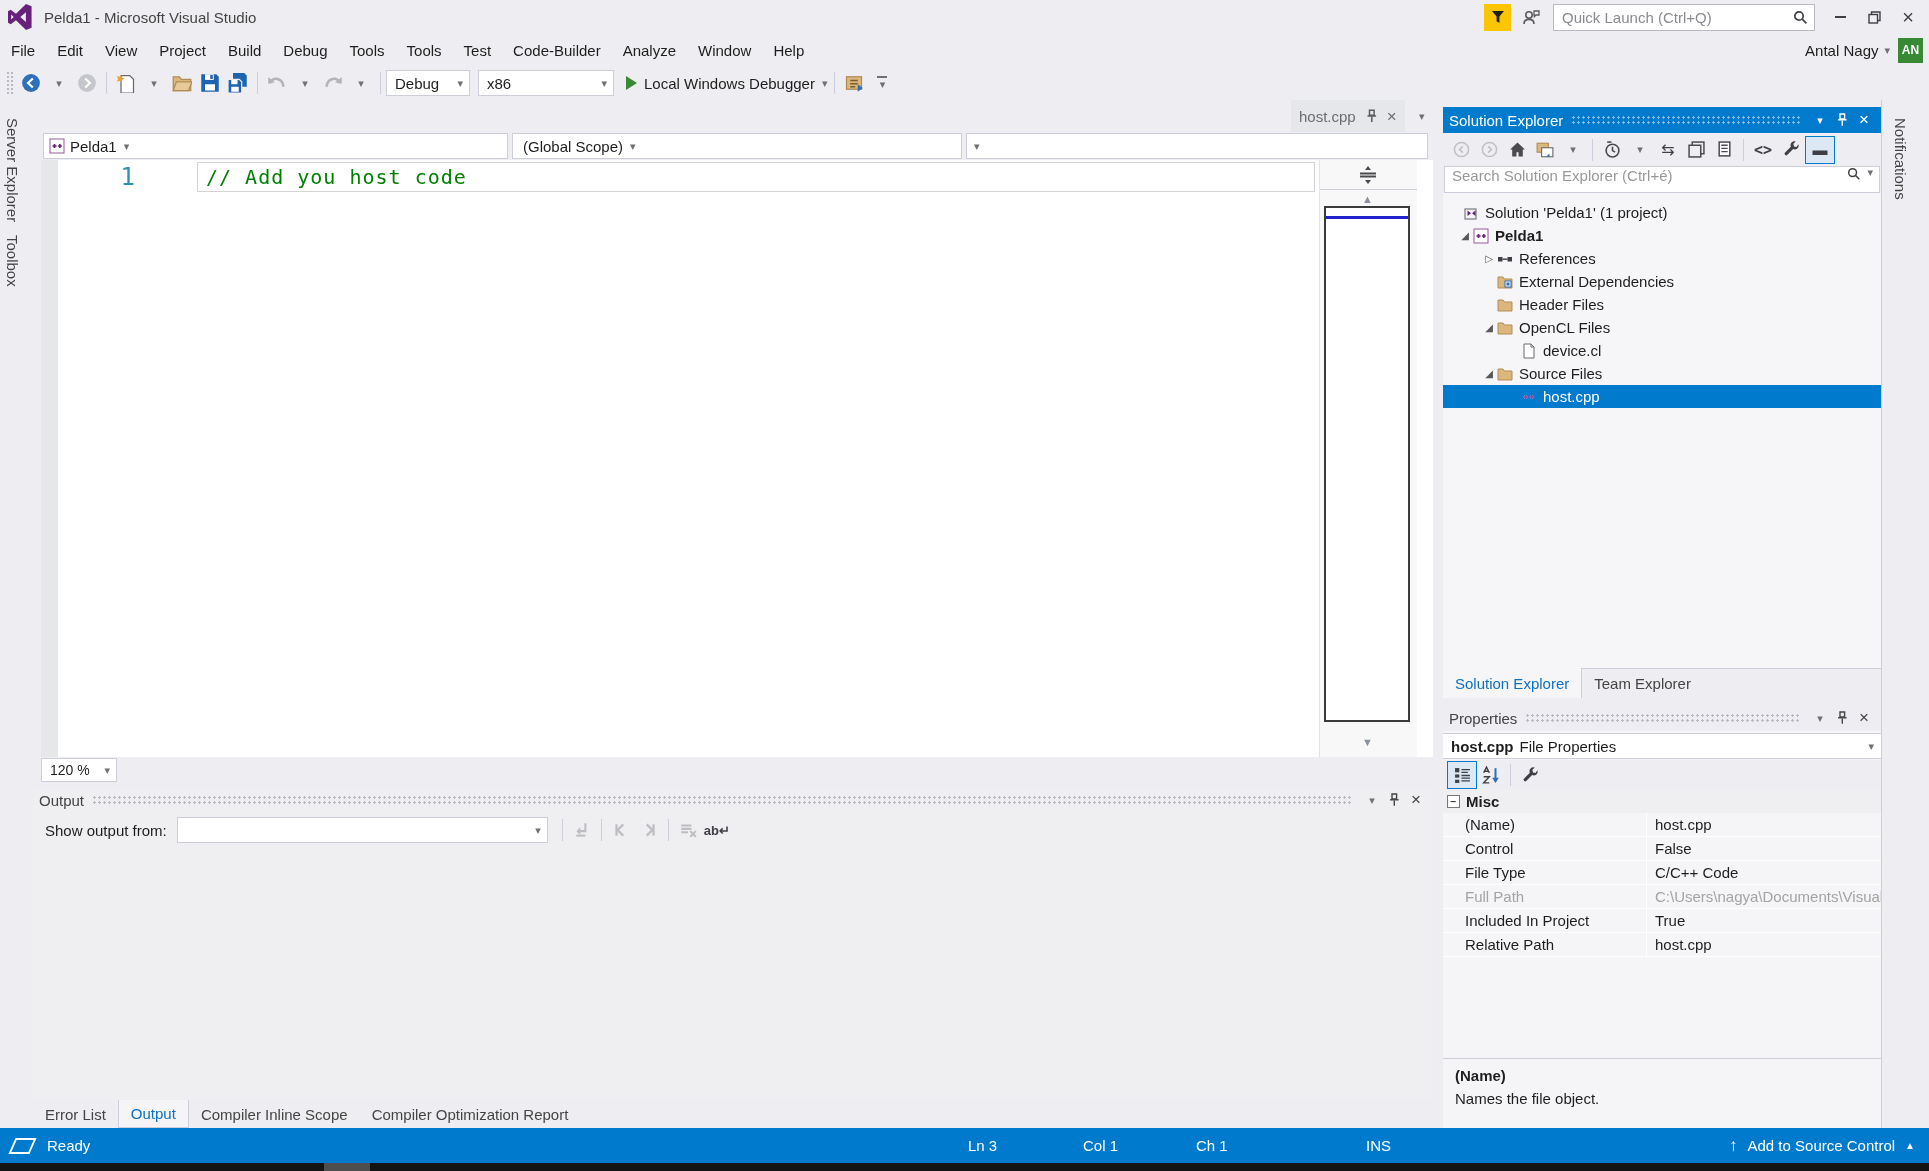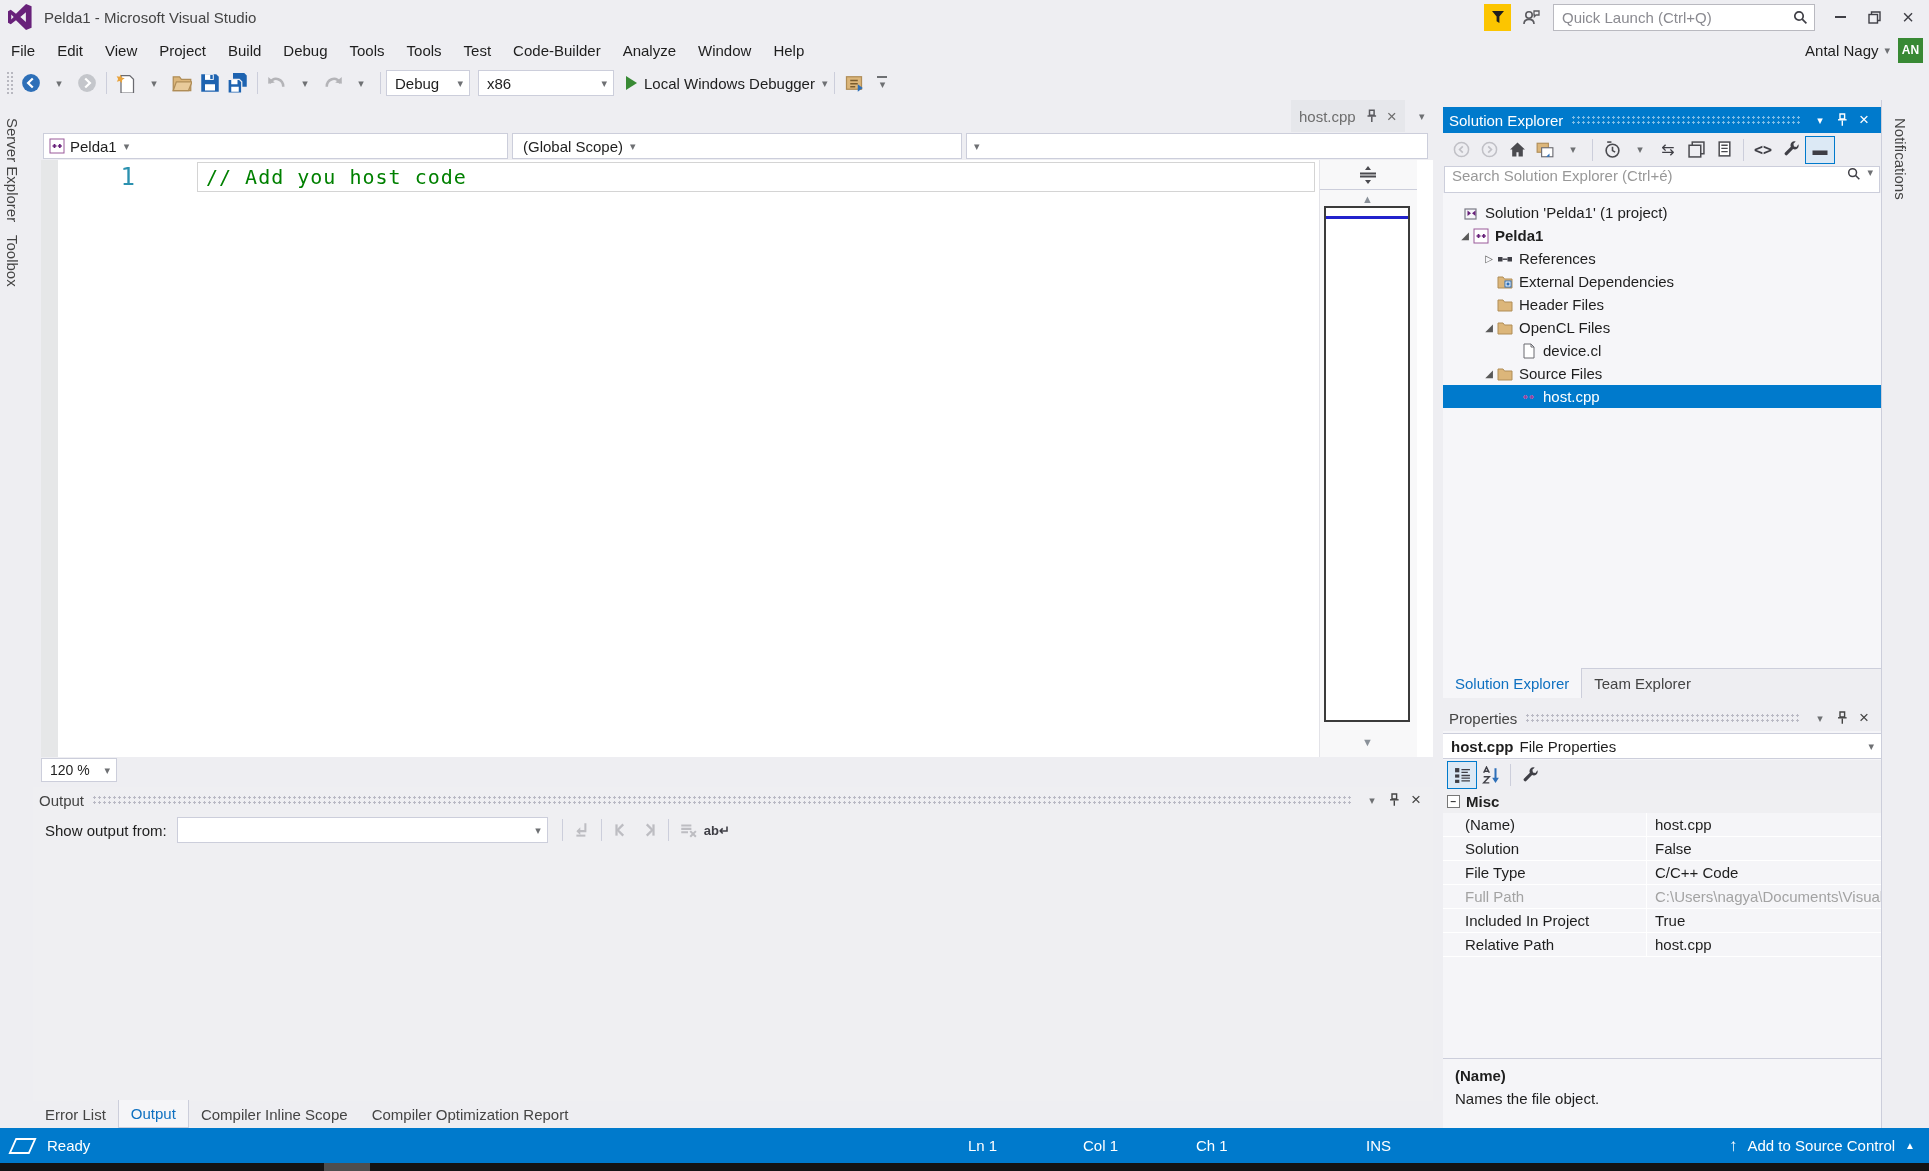--- a/index.html
+++ b/index.html
@@ -643,21 +643,21 @@
       <span class="minusbox">−</span>
       <span>Misc</span>
     </div>
 
     <div class="pgrid">
       <div class="prow">
         <span class="pname">(Name)</span>
         <span class="pval">host.cpp</span>
       </div>
       <div class="prow">
-        <span class="pname">Solution</span>
+        <span class="pname">Control</span>
         <span class="pval">False</span>
       </div>
       <div class="prow">
         <span class="pname">File Type</span>
         <span class="pval">C/C++ Code</span>
       </div>
       <div class="prow disabled">
         <span class="pname">Full Path</span>
         <span class="pval">C:\Users\nagya\Documents\Visual</span>
       </div>
@@ -673,21 +673,21 @@
 
     <div class="pdesc">
       <div style="font-weight:bold;margin-bottom:6px">(Name)</div>
       <div>Names the file object.</div>
     </div>
   </div>
 
   <div class="statusbar abs">
     <span class="para"></span>
     <span>Ready</span>
-    <span class="sb-item" style="left:968px">Ln 1</span>
+    <span class="sb-item" style="left:968px">Ln 3</span>
     <span class="sb-item" style="left:1083px">Col 1</span>
     <span class="sb-item" style="left:1196px">Ch 1</span>
     <span class="sb-item" style="left:1366px">INS</span>
     <span style="flex:1"></span>
     <span style="font-size:17px;margin-right:10px">↑</span>
     <span>Add to Source Control</span>
     <span style="font-size:10px;margin:0 14px 0 10px">▲</span>
   </div>
 
   <div class="taskbar abs">

